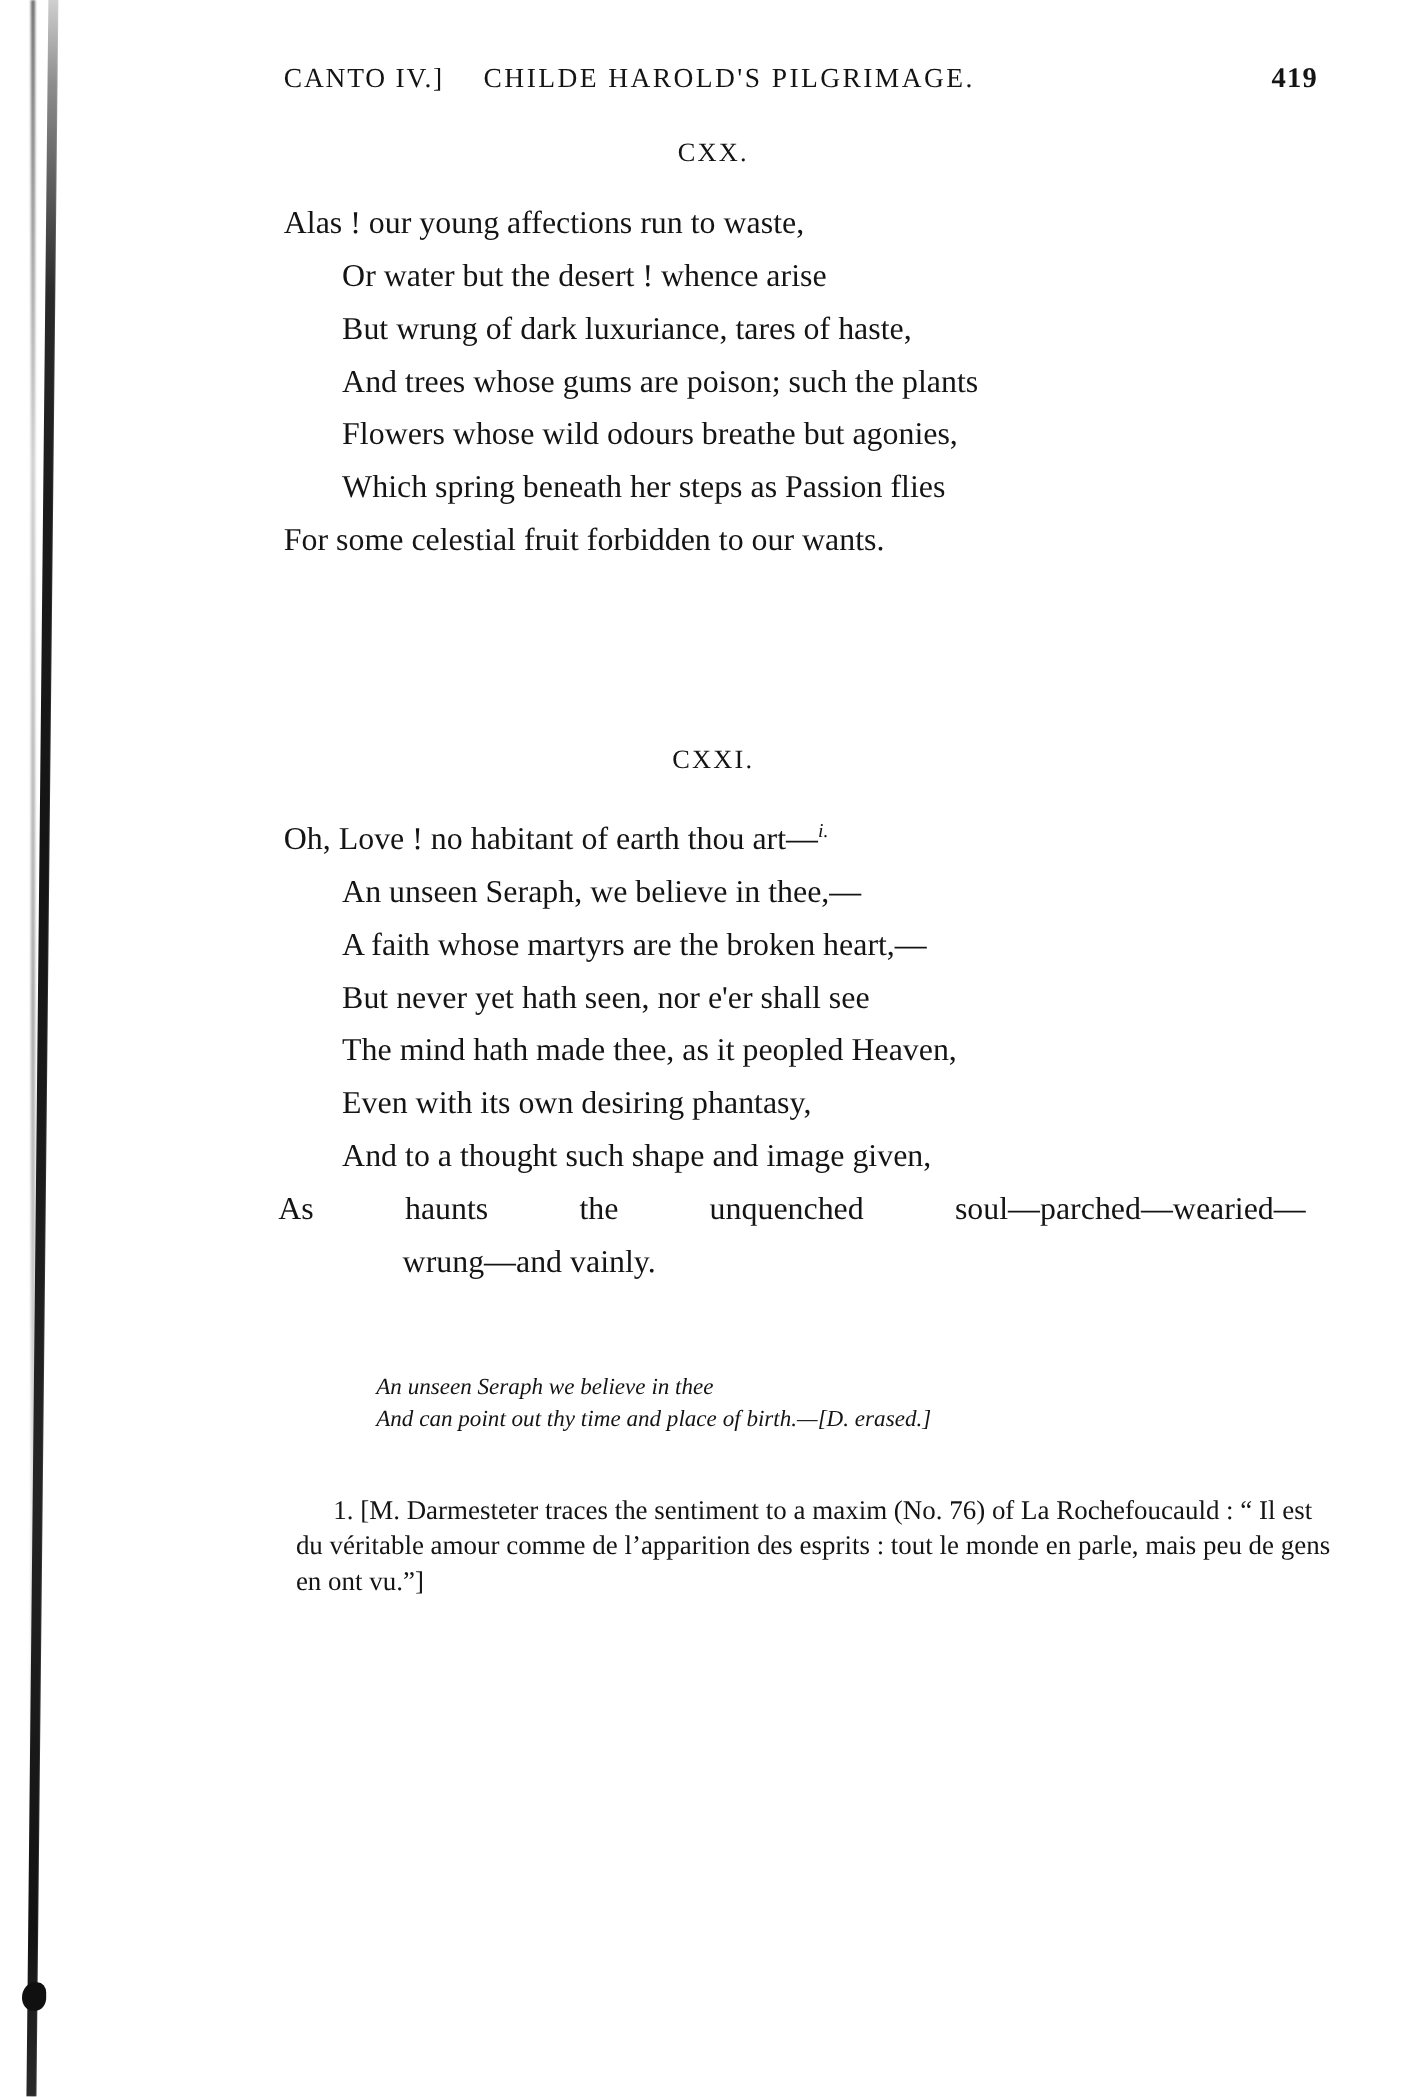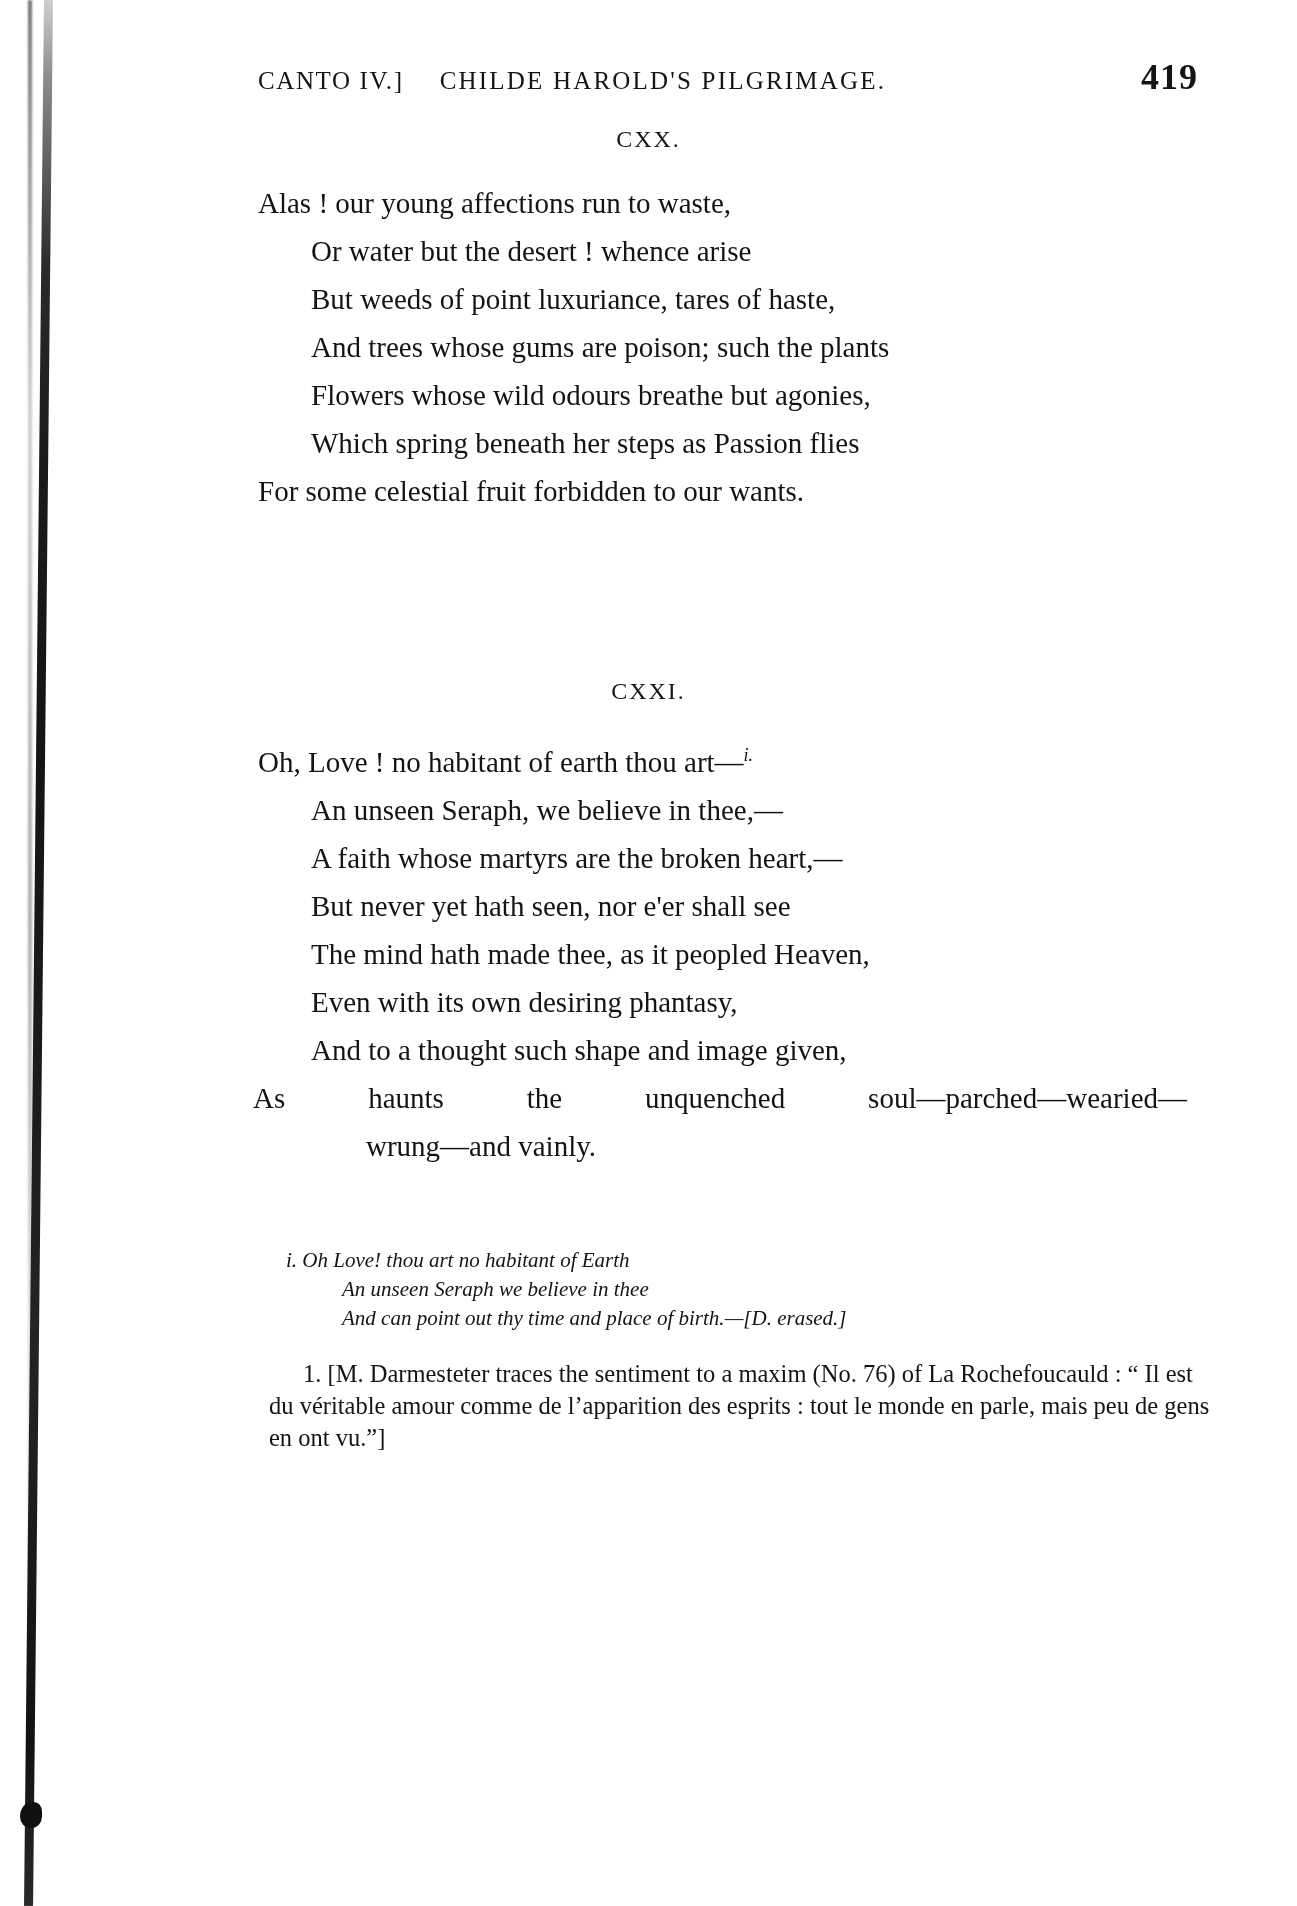--- a/index.html
+++ b/index.html
@@ -84,21 +84,21 @@
   }
   .runhead .title {
     font-variant: small-caps;
     font-size: 25px;
     letter-spacing: 2.2px;
     margin-left: 36px;
     white-space: nowrap;
   }
   .runhead .pageno {
     margin-left: auto;
-    font-size: 36px;
+    font-size: 26px;
     font-weight: bold;
     letter-spacing: 1px;
   }
 
   
   .stanza-num {
     text-align: center;
     font-variant: small-caps;
     font-size: 24px;
     letter-spacing: 2px;
@@ -189,21 +189,21 @@
     <span class="canto">CANTO IV.]</span>
     <span class="title">CHILDE HAROLD'S PILGRIMAGE.</span>
     <span class="pageno">419</span>
   </div>
 
   <div class="stanza" style="top:126px;">
     <div class="stanza-num">CXX.</div>
     <div class="lines">
       <div class="line flush">Alas ! our young affections run to waste,</div>
       <div class="line indent">Or water but the desert ! whence arise</div>
-      <div class="line indent">But weeds of point luxuriance, tares of haste,</div>
+      <div class="line indent">But wrung of dark luxuriance, tares of haste,</div>
       <div class="line indent">And trees whose gums are poison; such the plants</div>
       <div class="line indent">Flowers whose wild odours breathe but agonies,</div>
       <div class="line indent">Which spring beneath her steps as Passion flies</div>
       <div class="line flush">For some celestial fruit forbidden to our wants.</div>
     </div>
   </div>
 
   <div class="stanza" style="top:678px;">
     <div class="stanza-num">CXXI.</div>
     <div class="lines">
@@ -213,21 +213,20 @@
       <div class="line indent">But never yet hath seen, nor e'er shall see</div>
       <div class="line indent">The mind hath made thee, as it peopled Heaven,</div>
       <div class="line indent">Even with its own desiring phantasy,</div>
       <div class="line indent">And to a thought such shape and image given,</div>
       <div class="line justified">As haunts the unquenched soul—parched—wearied—</div>
       <div class="line runover">wrung—and vainly.</div>
     </div>
   </div>
 
   <div class="variant" style="top:1246px;">
-    <div class="vline v1"><span class="marker">i.</span> <span>Oh Love! thou art no habitant of Earth</span></div>
     <div class="vline vrest">An unseen Seraph we believe in thee</div>
     <div class="vline vrest"><span>And can point out thy time and place of birth.</span><span class="src">—[D. erased.]</span></div>
   </div>
 
   <div class="note" style="top:1358px;">
     <div class="p">1. [M. Darmesteter traces the sentiment to a maxim (No. 76) of La Rochefoucauld : “ Il est du véritable amour comme de l’apparition des esprits : tout le monde en parle, mais peu de gens en ont vu.”]</div>
   </div>
 
 </div>
 

